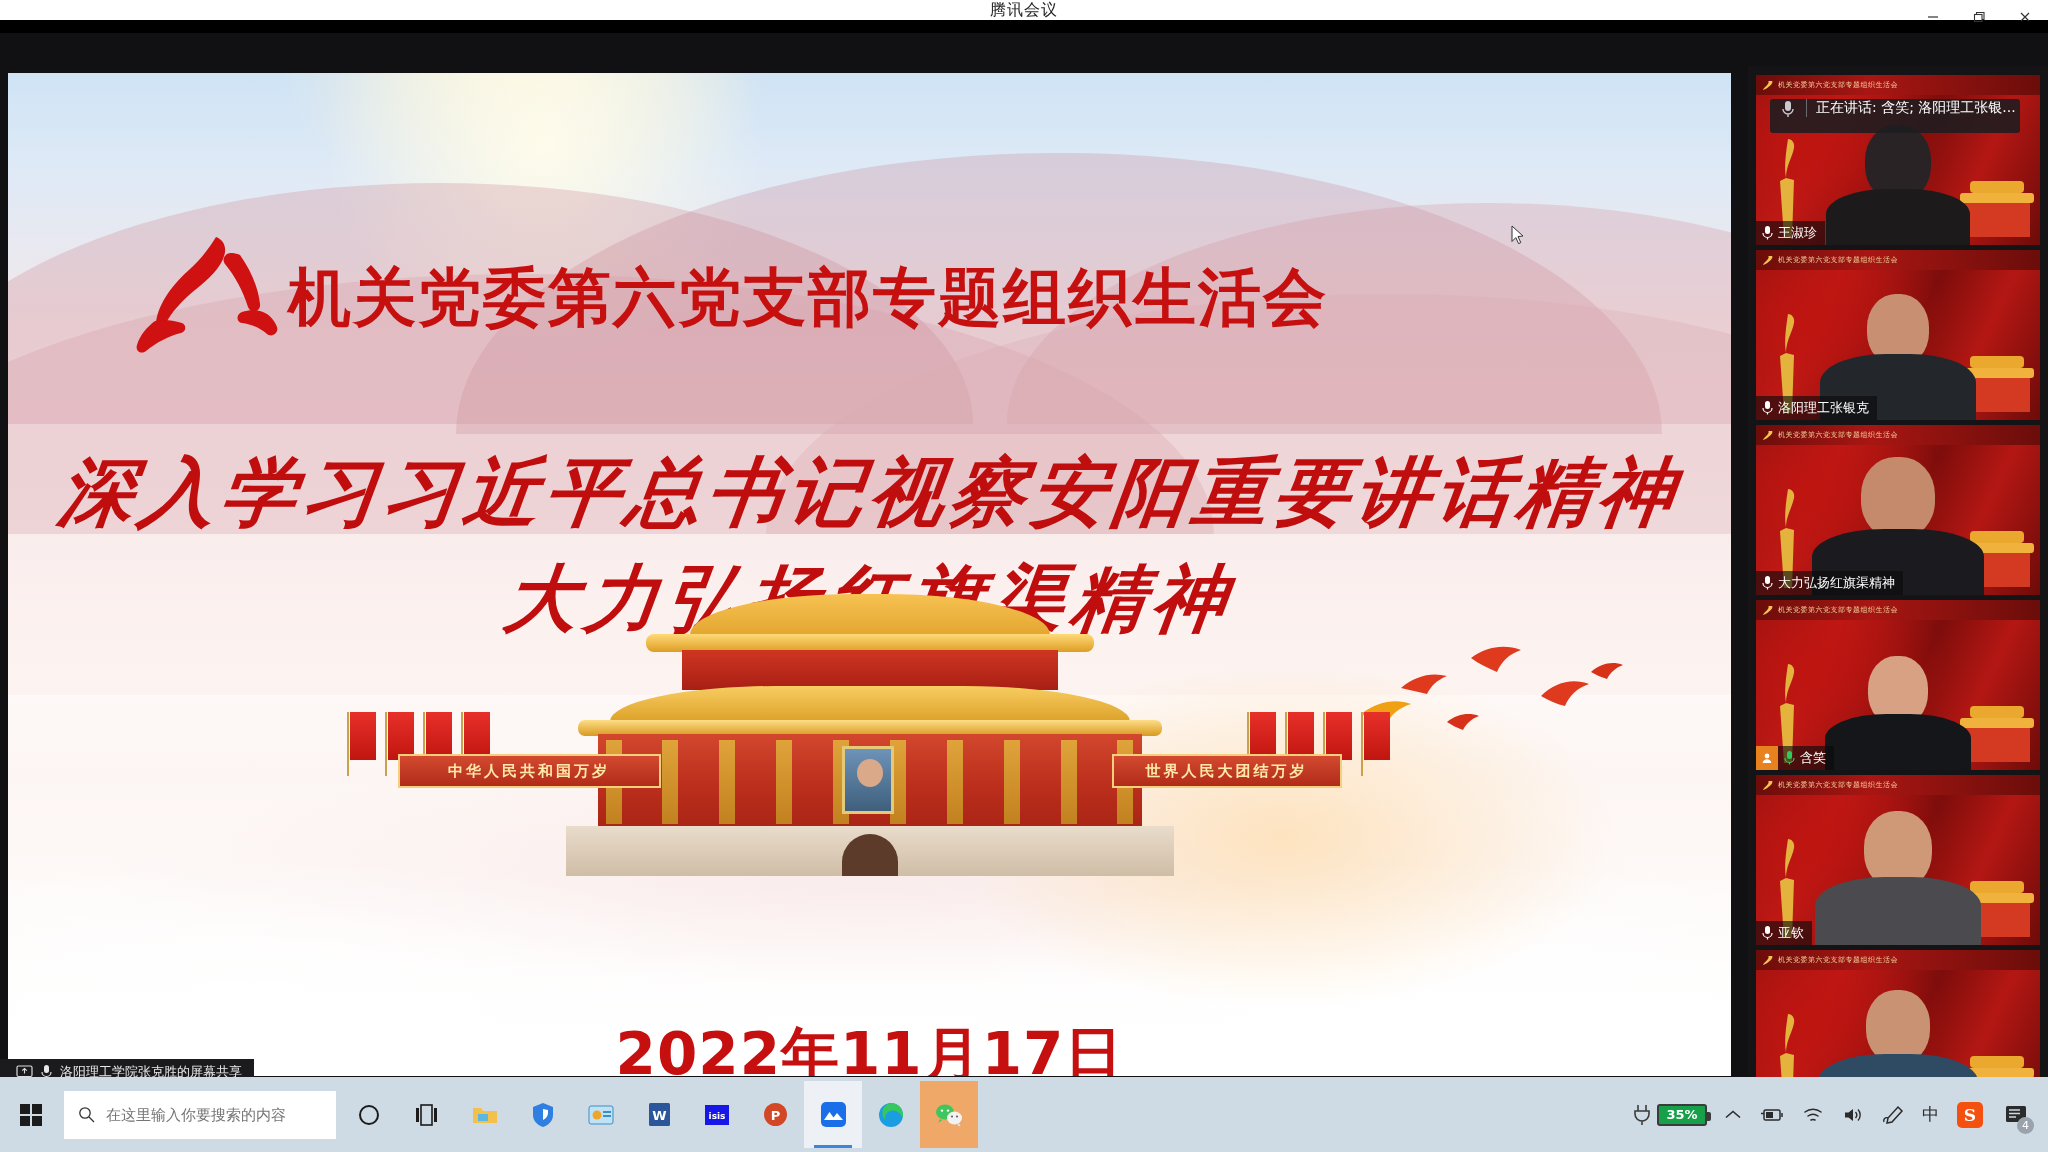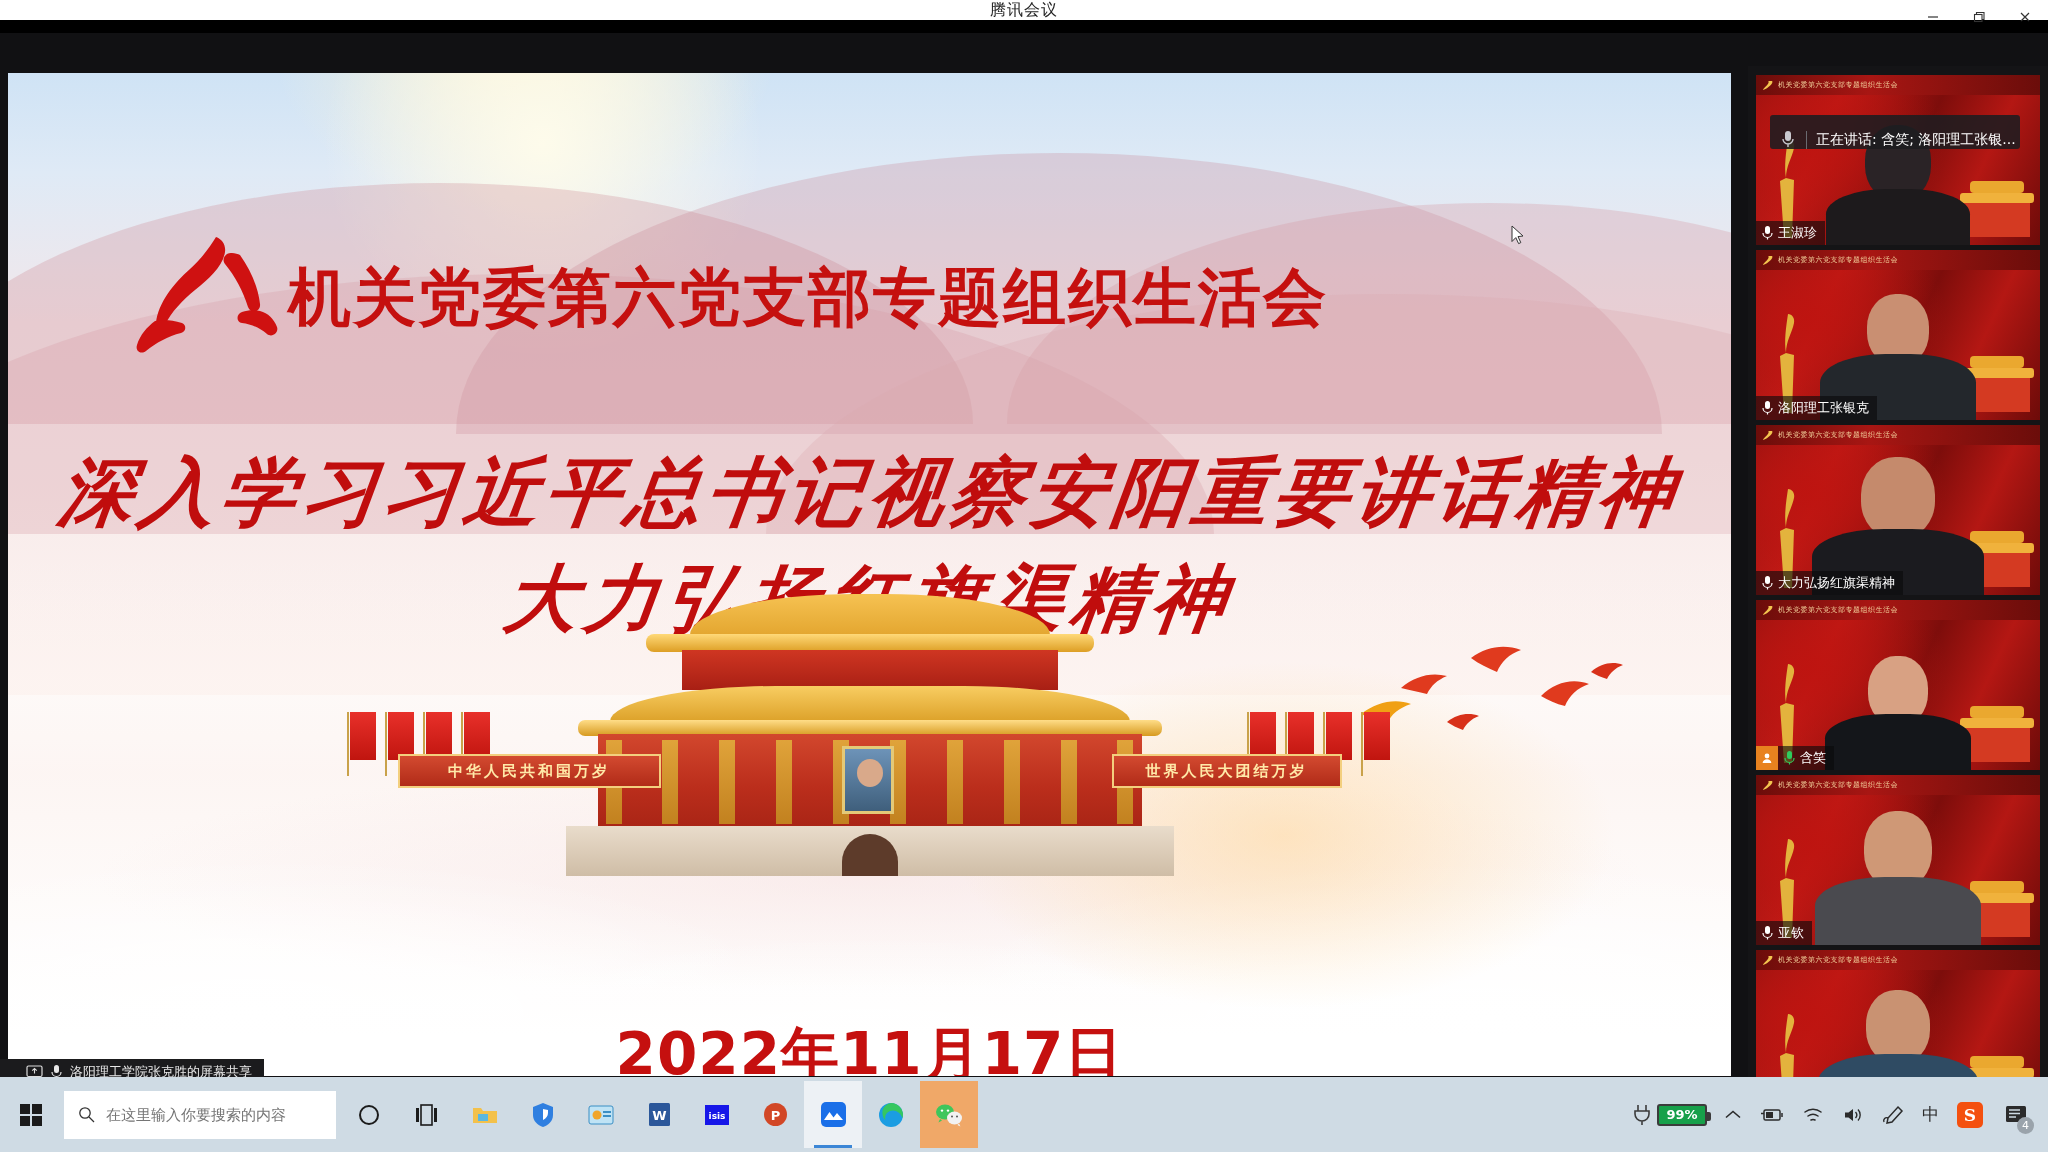--- a/index.html
+++ b/index.html
@@ -137,31 +137,31 @@
     display:flex; align-items:center; background:rgba(10,10,12,.62); padding-right:8px; }
   .host-badge { width:22px; height:24px; background:#e8821f; display:flex;
     align-items:center; justify-content:center; flex:none; }
   .mic-ico { width:22px; height:24px; display:flex; align-items:center;
     justify-content:center; flex:none; }
   .namebar span { font-size:13px; color:#fff; white-space:nowrap;
     font-family:Liberation Mono, monospace; }
   .signal { display:flex; align-items:flex-end; gap:2px; margin-left:7px; height:12px; }
   .signal i { width:3px; background:#e8821f; }
 
-  .speaking { position:absolute; left:14px; top:40px; width:250px; height:34px;
+  .speaking { position:absolute; left:14px; top:24px; width:250px; height:34px;
     background:rgba(28,28,32,.88); border-radius:3px; display:flex;
-    align-items:flex-end; gap:0; }
+    align-items:flex-start; gap:0; }
   .speaking .sp-mic { width:36px; display:flex; align-items:center; justify-content:center; }
   .speaking .divider { width:1px; height:18px; background:#6a6a70; }
   .speaking span { font-size:14px; color:#fff; margin-left:9px; white-space:nowrap;
     overflow:hidden; font-family:"DejaVu Sans",sans-serif; }
 
   
   .sharebar { position:absolute; left:0; bottom:67px; height:26px;
-    background:#1b1b1d; display:flex; align-items:center; gap:7px; padding:0 12px 0 26px; }
+    background:#1b1b1d; display:flex; align-items:center; gap:7px; padding:0 12px 0 16px; }
   .sharebar span { font-size:13px; color:#e8e8e8; white-space:nowrap;
     font-family:"DejaVu Sans",sans-serif; }
 
   
   .taskbar { position:absolute; left:0; bottom:0; width:2048px; height:75px;
     background:#cfdbe4; display:flex; align-items:center;margin-top:18px; }
   .start { width:62px; height:67px; display:flex; align-items:center; justify-content:center; }
   .search { width:272px; height:48px; background:#fff; display:flex;
     align-items:center; gap:11px; padding-left:14px; margin-left:2px; }
   .search input { border:0; outline:0; font-size:15px; color:#2a2a2a; width:200px;
@@ -627,21 +627,21 @@
         </svg>
     </div>
   </div>
 
   <div class="tray">
     <div class="tray-item battery-pill">
       <svg width="22" height="24" viewBox="0 0 22 24">
         <path d="M7 2v6M15 2v6M4 8h14v3a7 7 0 01-14 0zM11 18v4" stroke="#3b3b3b" stroke-width="1.6" fill="none"></path>
         </svg>
       <div class="batt-box">
-        <b>99%</b>
+        <b>35%</b>
       </div>
     </div>
     <div class="tray-item">
       <svg width="18" height="12" viewBox="0 0 18 12">
         <path d="M2 8.5L9 2.5l7 6" stroke="#2b2b2b" stroke-width="1.6" fill="none"></path>
         </svg>
     </div>
     <div class="tray-item">
       <svg width="24" height="18" viewBox="0 0 24 18">
         <rect x="4" y="4" width="16" height="10" rx="1.6" stroke="#2b2b2b" stroke-width="1.5" fill="none"></rect>

